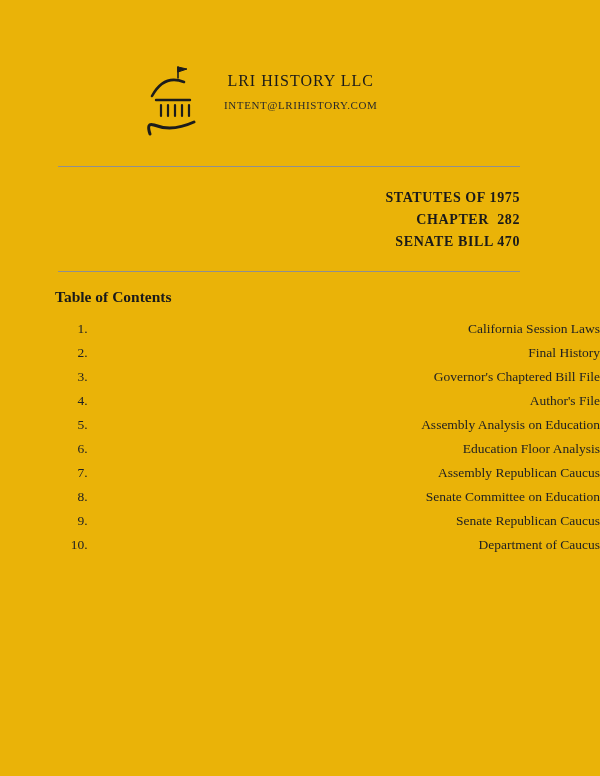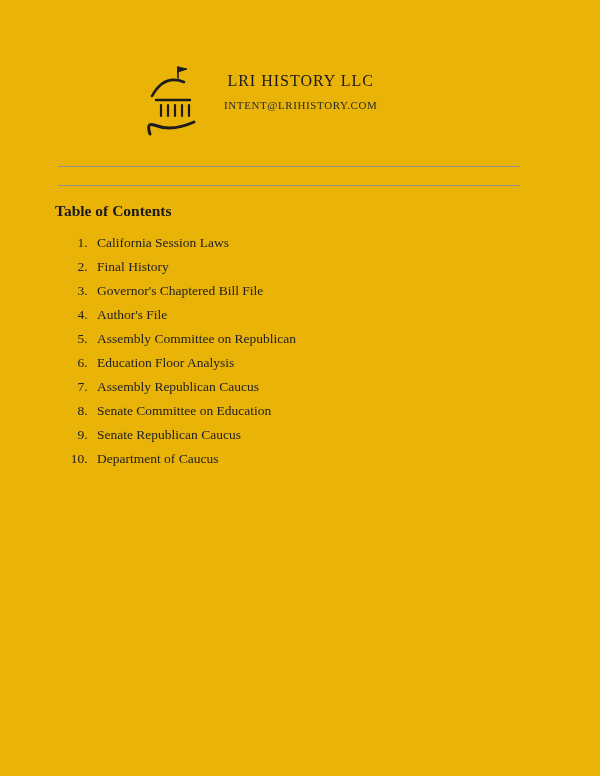--- a/index.html
+++ b/index.html
@@ -90,20 +90,21 @@
     margin: 16px 0 0 0;
     padding-left: 36px;
     font-size: 13.5px;
     color: #222222;
     list-style: decimal outside;
   }
   ol.toc-list li {
     margin-bottom: 10.5px;
     padding-left: 6px;
     line-height: 1;
+    text-align: right;
   }
 </style>
 </head>
 <body>
 
 <div class="page">
 
   <div class="letterhead">
     <svg class="logo" viewBox="0 0 72 80" fill="none" stroke="#1c1c1c" stroke-linecap="round" stroke-linejoin="round">
 
@@ -124,31 +125,36 @@
       <path d="M56,60 Q34,70 16,63 Q8,60 12,72" stroke-width="3"></path>
     </svg>
     <div class="letterhead-text">
       <div class="company-name">LRI HISTORY LLC</div>
       <div class="contact-line">INTENT@LRIHISTORY.COM</div>
     </div>
   </div>
 
   <hr class="rule rule-1">
 
+  <div class="reference">
+    <div class="ref-line">STATUTES OF 1975</div>
+    <div class="ref-line">CHAPTER  282</div>
+    <div class="ref-line">SENATE BILL 470</div>
+  </div>
 
   <hr class="rule rule-2">
 
   <div class="toc">
     <div class="toc-title">Table of Contents</div>
     <ol class="toc-list">
       <li>California Session Laws</li>
       <li>Final History</li>
       <li>Governor's Chaptered Bill File</li>
       <li>Author's File</li>
-      <li>Assembly Committee on Republican</li>
+      <li>Assembly Analysis on Education</li>
       <li>Education Floor Analysis</li>
       <li>Assembly Republican Caucus</li>
       <li>Senate Committee on Education</li>
       <li>Senate Republican Caucus</li>
       <li>Department of Caucus</li>
     </ol>
   </div>
 
 </div>
 

